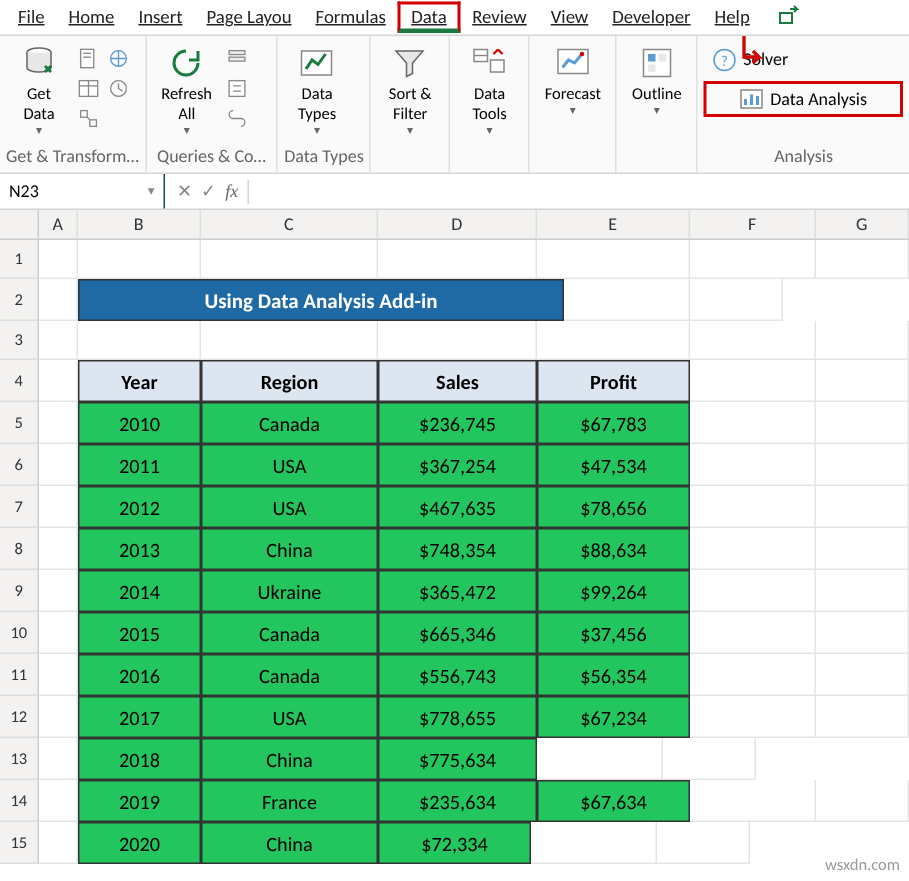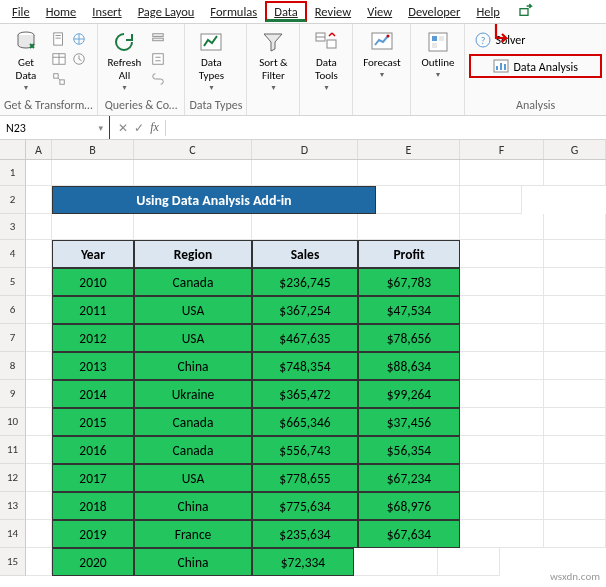--- a/index.html
+++ b/index.html
@@ -432,21 +432,20 @@
         <div class="cell tdcell wE">$67,234</div>
         <div class="cell wF"></div>
         <div class="cell wG"></div>
       </div>
       <div class="row hr">
         <div class="rownum">13</div>
         <div class="cell w-gutter"></div>
         <div class="cell tdcell wB">2018</div>
         <div class="cell tdcell wC">China</div>
         <div class="cell tdcell wD">$775,634</div>
-        <div class="cell tdcell wE">$68,976</div>
         <div class="cell wF"></div>
         <div class="cell wG"></div>
       </div>
       <div class="row hr">
         <div class="rownum">14</div>
         <div class="cell w-gutter"></div>
         <div class="cell tdcell wB">2019</div>
         <div class="cell tdcell wC">France</div>
         <div class="cell tdcell wD">$235,634</div>
         <div class="cell tdcell wE">$67,634</div>

